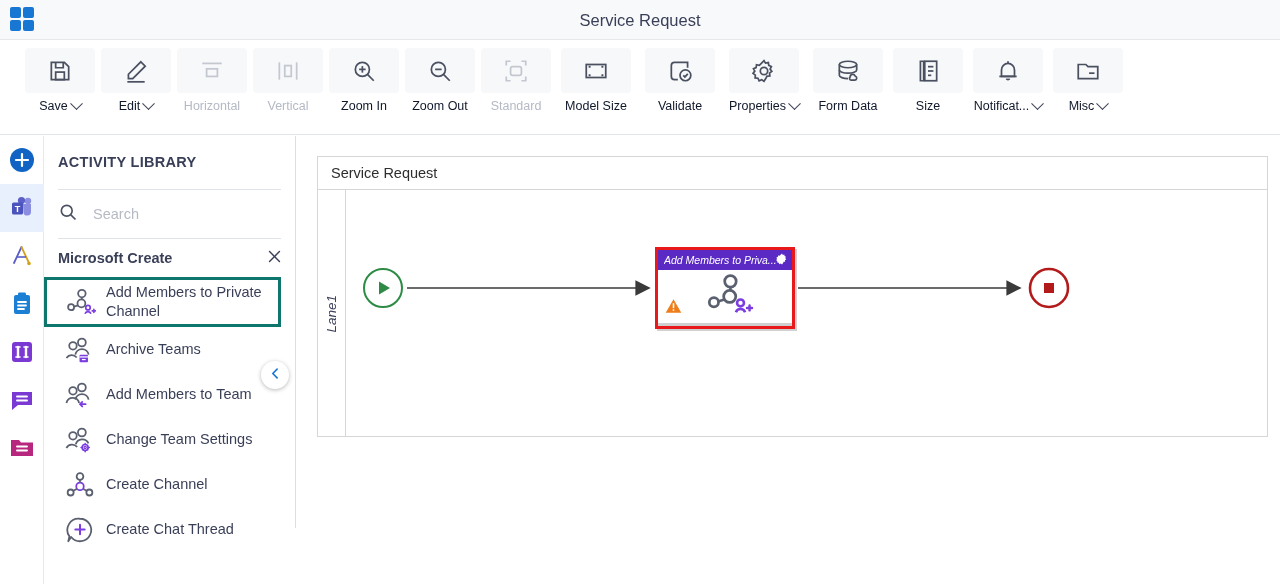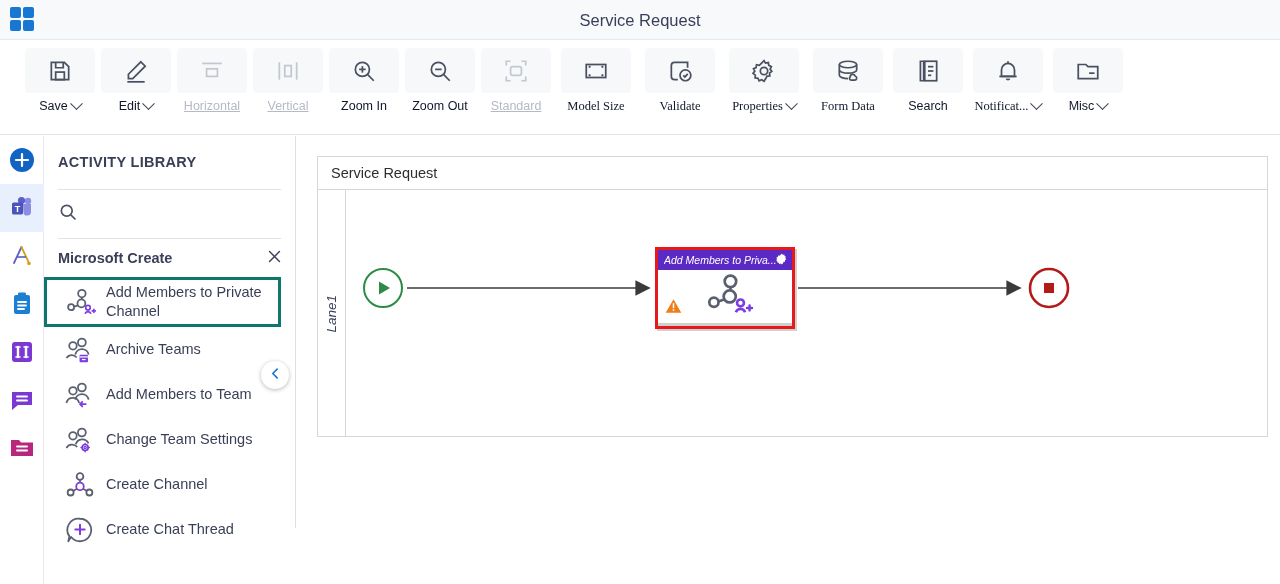--- a/index.html
+++ b/index.html
@@ -50,36 +50,36 @@
   }
   .tb-item {
     width: 76px;
     margin-right: 0px;
     padding-top: 8px;
     display: flex;
     flex-direction: column;
     align-items: center;
     cursor: pointer;
   }
-  .tb-item.w-wide { width: 84px; font-family: Liberation Serif, serif; }
+  .tb-item.w-wide { width: 84px; }
   .tb-item .iconbox {
     width: 70px; height: 45px;
     background: #f7f8fa;
     border-radius: 4px;
     display: flex; align-items: center; justify-content: center;
   }
   .tb-item.disabled .iconbox { background: #f7f8fa; }
   .tb-item .lbl {
     margin-top: 6px;
     font-size: 12.5px;
     color: #0f172a;
     white-space: nowrap;
     display: flex; align-items: center; gap: 4px;
   }
-  .tb-item.disabled .lbl { color: #b4b9c4; text-decoration: underline; }
+  .tb-item.disabled .lbl { color: #b4b9c4; }
   .tb-item.disabled svg { stroke: #c3c7d0 !important; }
   .caret {
     display: inline-block;
     width: 9px; height: 9px;
     border-right: 1.8px solid #3e4456;
     border-bottom: 1.8px solid #3e4456;
     transform: rotate(45deg) translate(-2px,-2px);
   }
 
   
@@ -384,21 +384,21 @@
     <div class="iconbox">
       <svg width="26" height="26" viewBox="0 0 24 24" fill="none" stroke="#4a5060" stroke-width="1.6">
         <path d="M5 3h3v18H5z" fill="none"></path>
         <rect x="9" y="3" width="11" height="18"></rect>
         <line x1="12" y1="8" x2="17" y2="8"></line>
         <line x1="12" y1="12" x2="17" y2="12"></line>
         <line x1="12" y1="16" x2="15" y2="16"></line>
       </svg>
     </div>
     <div class="lbl">
-        <span>Search</span>
+        <span>Size</span>
       </div>
   </div>
 
   <div class="tb-item w-wide">
     <div class="iconbox">
       <svg width="26" height="26" viewBox="0 0 24 24" fill="none" stroke="#4a5060" stroke-width="1.6">
         <path d="M12 3v2"></path>
         <path d="M6 17V11a6 6 0 0 1 12 0v6z"></path>
         <line x1="4" y1="17" x2="20" y2="17"></line>
         <path d="M10.5 19a1.7 1.7 0 0 0 3 0"></path>
@@ -488,20 +488,21 @@
   <div class="lib-title">ACTIVITY LIBRARY</div>
   <div class="lib-title-rule"></div>
 
   <div class="searchrow">
     <span>
       <svg width="20" height="20" viewBox="0 0 24 24" fill="none" stroke="#4a5060" stroke-width="2">
         <circle cx="10.5" cy="10.5" r="6.5"></circle>
           <line x1="15.4" y1="15.4" x2="21" y2="21"></line>
       </svg>
     </span>
+    <input class="search-input" type="text" placeholder="Search" style="">
   </div>
   <div class="search-rule"></div>
 
   <div class="grouprow">
     <span class="group-name">Microsoft Create</span>
     <span class="group-x">
       <svg width="17" height="17" viewBox="0 0 24 24" stroke="#3a3f58" stroke-width="2" stroke-linecap="round">
         <line x1="5" y1="5" x2="19" y2="19"></line>
           <line x1="19" y1="5" x2="5" y2="19"></line>
       </svg>

